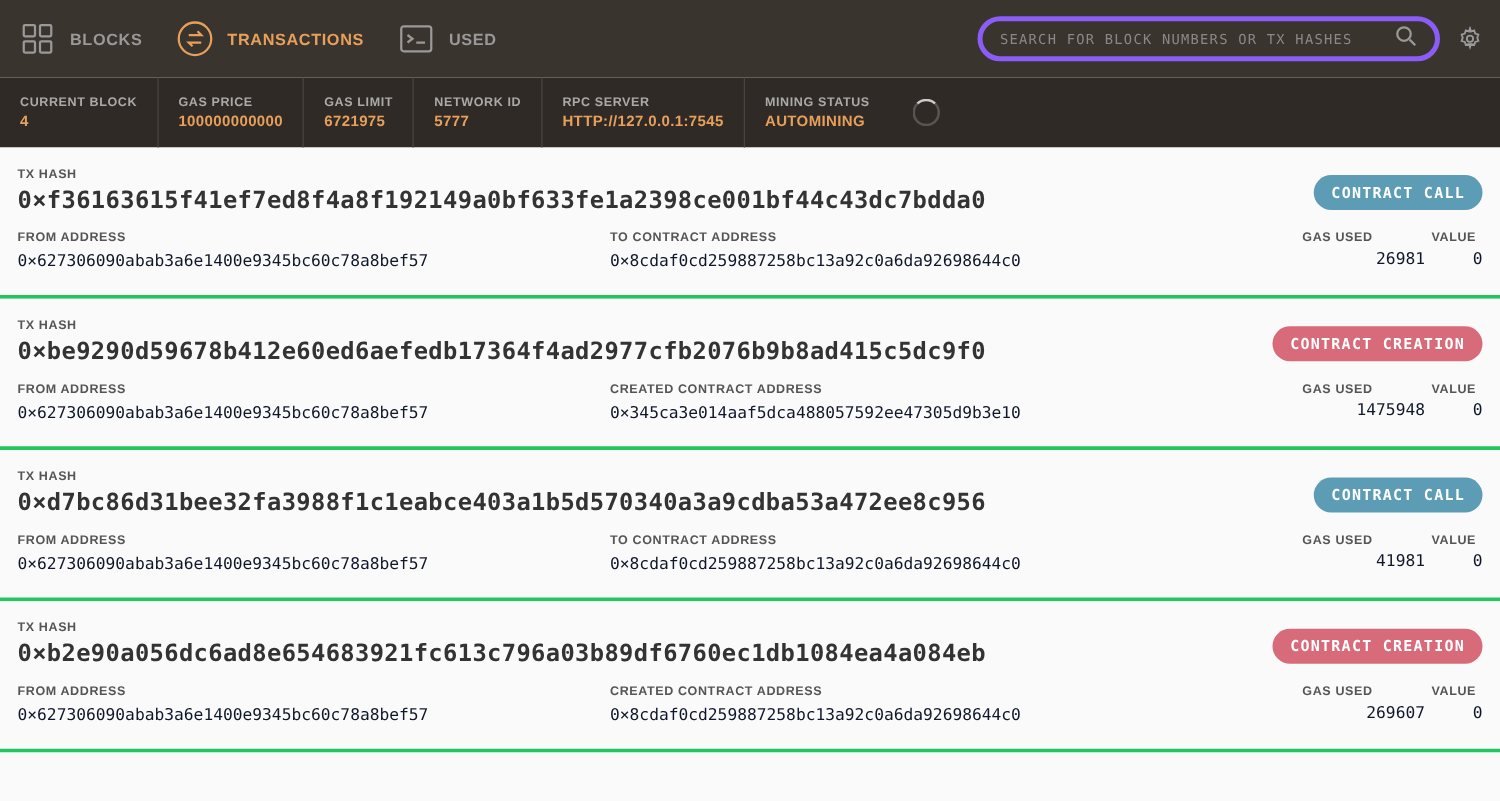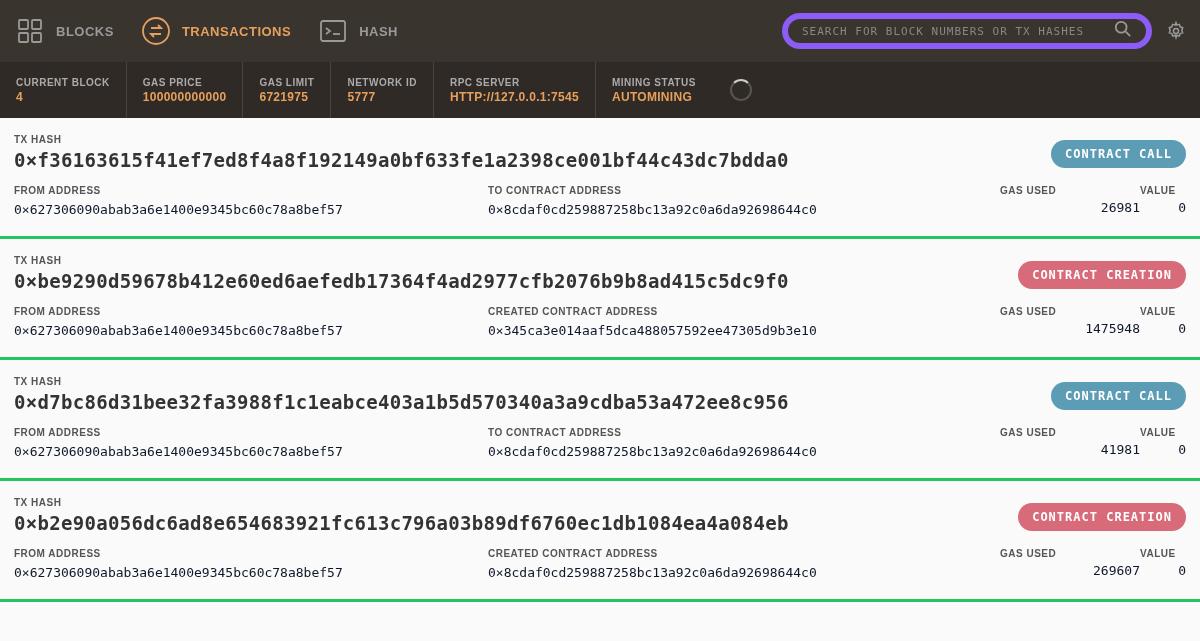--- a/index.html
+++ b/index.html
@@ -35,21 +35,21 @@
   font-weight: 700;
   letter-spacing: 0.5px;
   color: #999;
 }
 .nav-item.active .nav-label { color: #e6a05c; }
 .nav-item.active .nav-icon svg { stroke: #e6a05c; }
 .spacer { flex: 1; }
 .search-box {
   width: 370px;
   height: 36px;
-  border: 6px solid #8b5cf6;
+  border: 4px solid #8b5cf6;
   border-radius: 18px;
   background: transparent;
   display: flex;
   align-items: center;
   padding: 0 14px;
   margin-right: 14px;
 }
 .search-input {
   flex: 1;
   background: transparent;
@@ -140,21 +140,21 @@
 .badge.call { background: #5d9cb5; }
 .badge.creation { background: #d86b7a; }
 .tx-row2 {
   display: flex;
   gap: 0;
 }
 .col-from { width: 474px; }
 .col-to { flex: 1; }
 .col-gas { width: 140px; }
 .col-value { width: 46px; text-align: right; }
-.col-gas .field-label, .col-value .field-label { text-align: left; }
+.col-gas .field-label, .col-value .field-label { text-align: center; }
 .col-gas .mono, .col-value .mono { text-align: right; display: block; }
 .mono {
   font-family: "Menlo", "Consolas", monospace;
   font-size: 13px;
   color: #0f172a;
 }
 </style>
 </head>
 <body>
 
@@ -181,21 +181,21 @@
     <span class="nav-label">TRANSACTIONS</span>
   </div>
   <div class="nav-item">
     <span class="nav-icon">
       <svg width="30" height="30" viewBox="0 0 30 30" fill="none" stroke="#999" stroke-width="1.8">
         <rect x="3" y="5" width="24" height="20" rx="2"></rect>
         <path d="M8 12l4 3-4 3"></path>
         <path d="M15 18h7"></path>
       </svg>
     </span>
-    <span class="nav-label">HASH</span>
+    <span class="nav-label">USED</span>
   </div>
   <div class="spacer"></div>
   <div class="search-box">
     <input class="search-input" placeholder="SEARCH FOR BLOCK NUMBERS OR TX HASHES" style="">
     <span>
       <svg width="18" height="18" viewBox="0 0 20 20" fill="none" stroke="#999" stroke-width="2">
         <circle cx="8" cy="8" r="6"></circle>
         <path d="M13 13l5 5"></path>
       </svg>
     </span>

